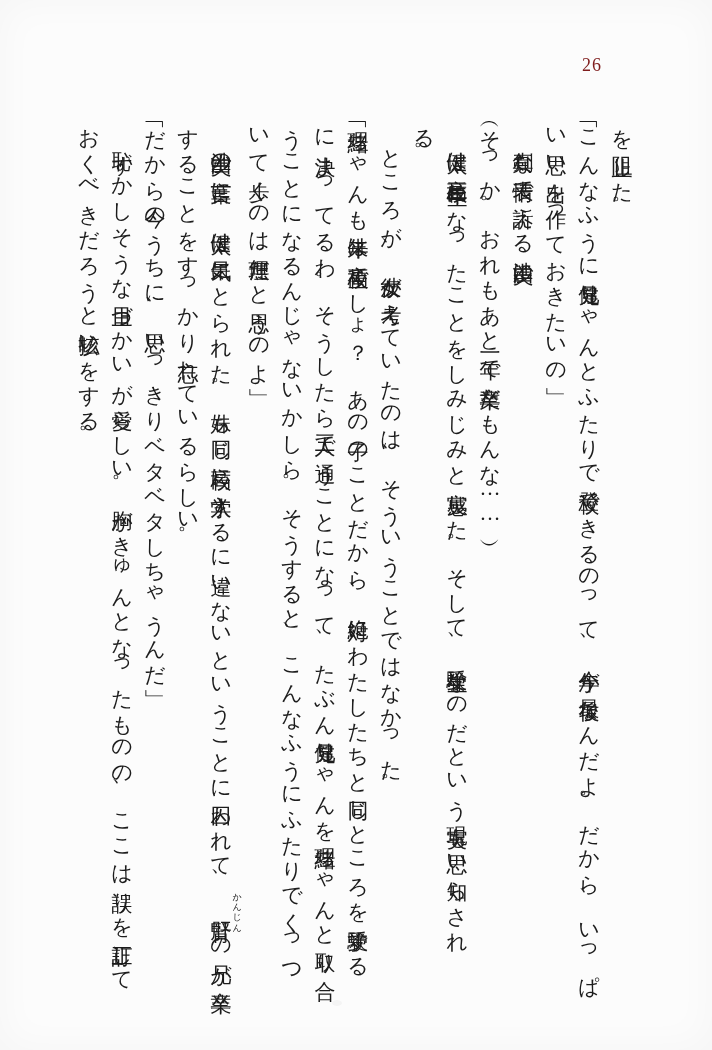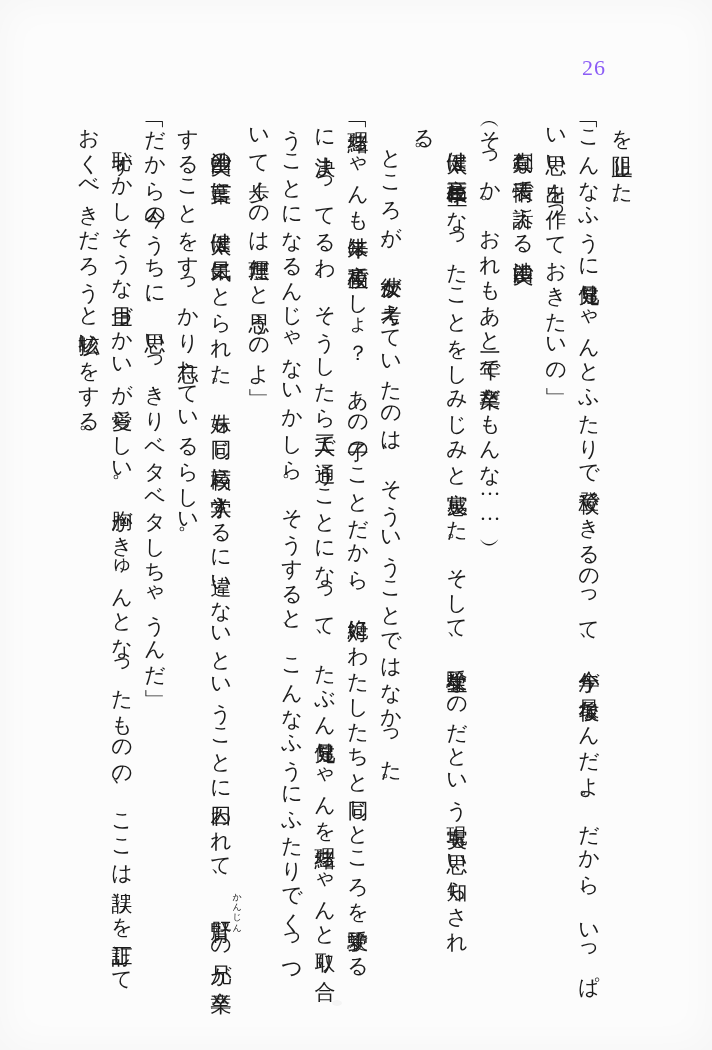--- a/index.html
+++ b/index.html
@@ -13,22 +13,22 @@
     height:1050px;
     margin:0 auto;
     background:#fcfcfc;
     overflow:hidden;
     box-shadow:inset 0 0 40px rgba(0,0,0,0.03);
   }
   .page-number{
     position:absolute;
     top:55px;
     left:582px;
-    font-size:22px;
-    color:#8b5cf6;
+    font-size:18px;
+    color:#7f1d1d;
     writing-mode:horizontal-tb;
     letter-spacing:1px;
   }
   .text-area{
     position:absolute;
     top:114px;
     right:74px;
     width:564px;
     height:874px;
     writing-mode:vertical-rl;

